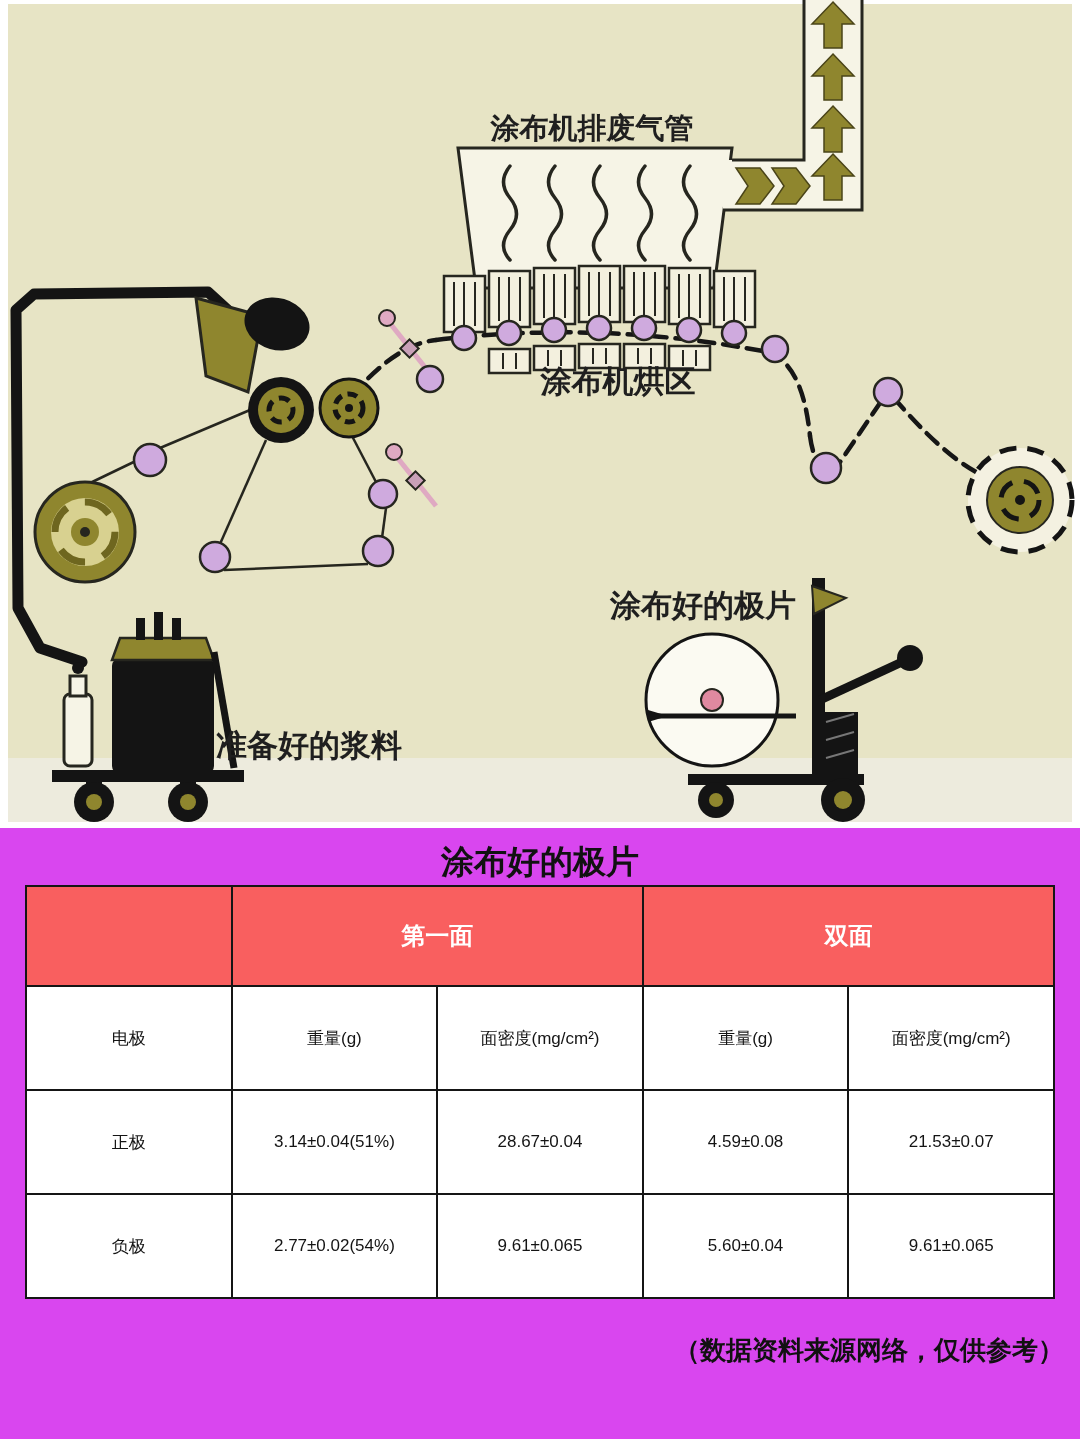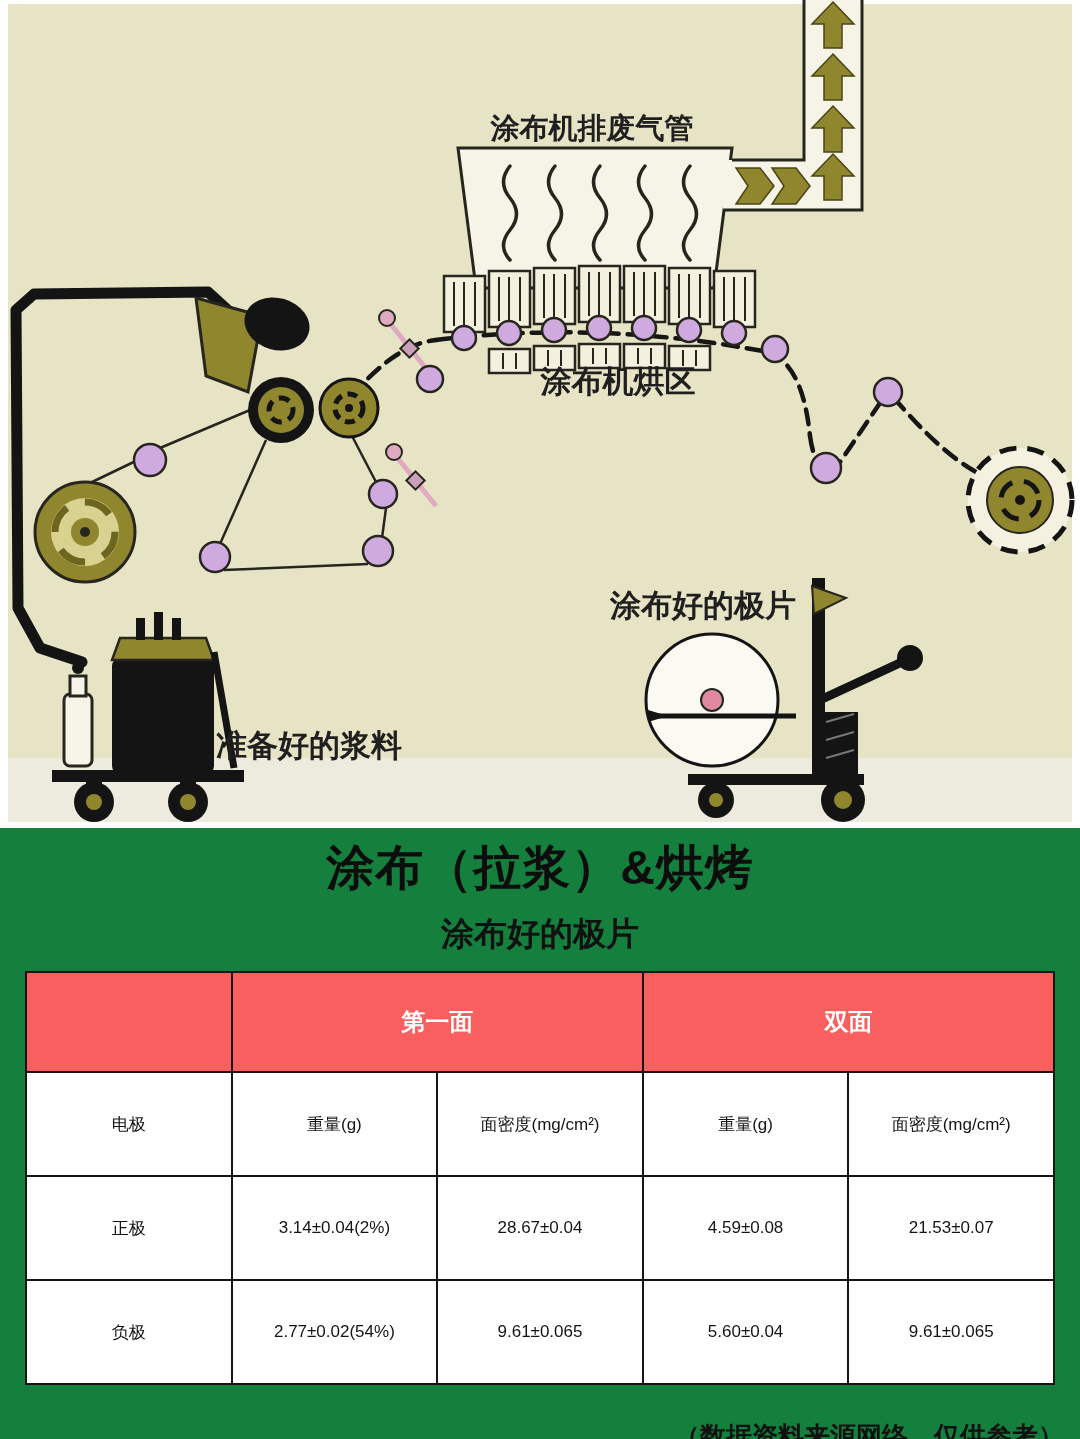--- a/index.html
+++ b/index.html
@@ -1,36 +1,36 @@
 <!DOCTYPE html>
 <html><head>
 <meta charset="utf-8">
 <style>
   * { margin:0; padding:0; box-sizing:border-box; }
   html,body { background:#ffffff; }
   body { font-family:"Liberation Sans","DejaVu Sans",sans-serif; width:1080px; }
-  .page { width:1080px; height:1439px; background:#15803d; overflow:hidden; position:relative; }
+  .page { width:1080px; height:1439px; background:#d946ef; overflow:hidden; position:relative; }
 
   .diagram-svg { display:block; width:1080px; height:828px; }
   svg text { font-family:"Liberation Sans","DejaVu Sans",sans-serif; font-weight:700; fill:#1f1f1f; }
 
   .steam { fill:none; stroke:#26261f; stroke-width:3.5; stroke-linecap:round; }
   .ovenbox { fill:#f3f0de; stroke:#26261f; stroke-width:2.5; }
   .boxline { stroke:#26261f; stroke-width:2; }
   .roller { fill:#cfaade; stroke:#26261f; stroke-width:2.5; }
   .web-d { fill:none; stroke:#161616; stroke-width:4.5; stroke-dasharray:15 9; stroke-linecap:round; }
   .web-s { fill:none; stroke:#26261f; stroke-width:2.5; }
   .arrow { fill:#8f862e; stroke:#4a4418; stroke-width:1.5; }
   .ductline { fill:none; stroke:#26261f; stroke-width:3; }
   .pinkbar { stroke:#dfa9c2; stroke-width:5; }
 
   .title { text-align:center; font-size:48px; font-weight:900; color:#0d0d0d; margin-top:8px; letter-spacing:1px; }
   .subtitle { text-align:center; font-size:33px; font-weight:800; color:#111111; margin-top:12px; }
 
-  .tablewrap { padding:0 25px; margin-top:14px; }
+  .tablewrap { padding:0 25px; margin-top:0; }
   table { width:100%; border-collapse:collapse; table-layout:fixed; }
   td { border:2px solid #151515; text-align:center; vertical-align:middle;
        font-size:17px; color:#141414; height:104px; background:#ffffff; font-weight:500; }
   tr.grouprow td { background:#f95f5f; color:#ffffff; font-weight:700; font-size:24px; height:100px; border-color:#151515; }
 
   .footnote { text-align:right; font-size:26px; font-weight:700; color:#111111;
               padding-right:16px; margin-top:34px; }
 </style>
 </head>
 <body>
@@ -229,21 +229,20 @@
     </g>
 
     <g>
       <text x="592" y="138" font-size="29" text-anchor="middle">涂布机排废气管</text>
       <text x="618" y="392" font-size="31" text-anchor="middle">涂布机烘区</text>
       <text x="216" y="756" font-size="31">准备好的浆料</text>
       <text x="610" y="616" font-size="31">涂布好的极片</text>
     </g>
   </svg>
 
-  <div class="title">涂布（拉浆）&amp;烘烤</div>
   <div class="subtitle">涂布好的极片</div>
 
   <div class="tablewrap">
     <table>
       <colgroup>
         <col style="width:20%">
           <col style="width:20%">
           <col style="width:20%">
           <col style="width:20%">
           <col style="width:20%">
@@ -256,21 +255,21 @@
         </tr>
         <tr>
           <td>电极</td>
           <td>重量(g)</td>
           <td>面密度(mg/cm²)</td>
           <td>重量(g)</td>
           <td>面密度(mg/cm²)</td>
         </tr>
         <tr>
           <td>正极</td>
-          <td>3.14±0.04(2%)</td>
+          <td>3.14±0.04(51%)</td>
           <td>28.67±0.04</td>
           <td>4.59±0.08</td>
           <td>21.53±0.07</td>
         </tr>
         <tr>
           <td>负极</td>
           <td>2.77±0.02(54%)</td>
           <td>9.61±0.065</td>
           <td>5.60±0.04</td>
           <td>9.61±0.065</td>

